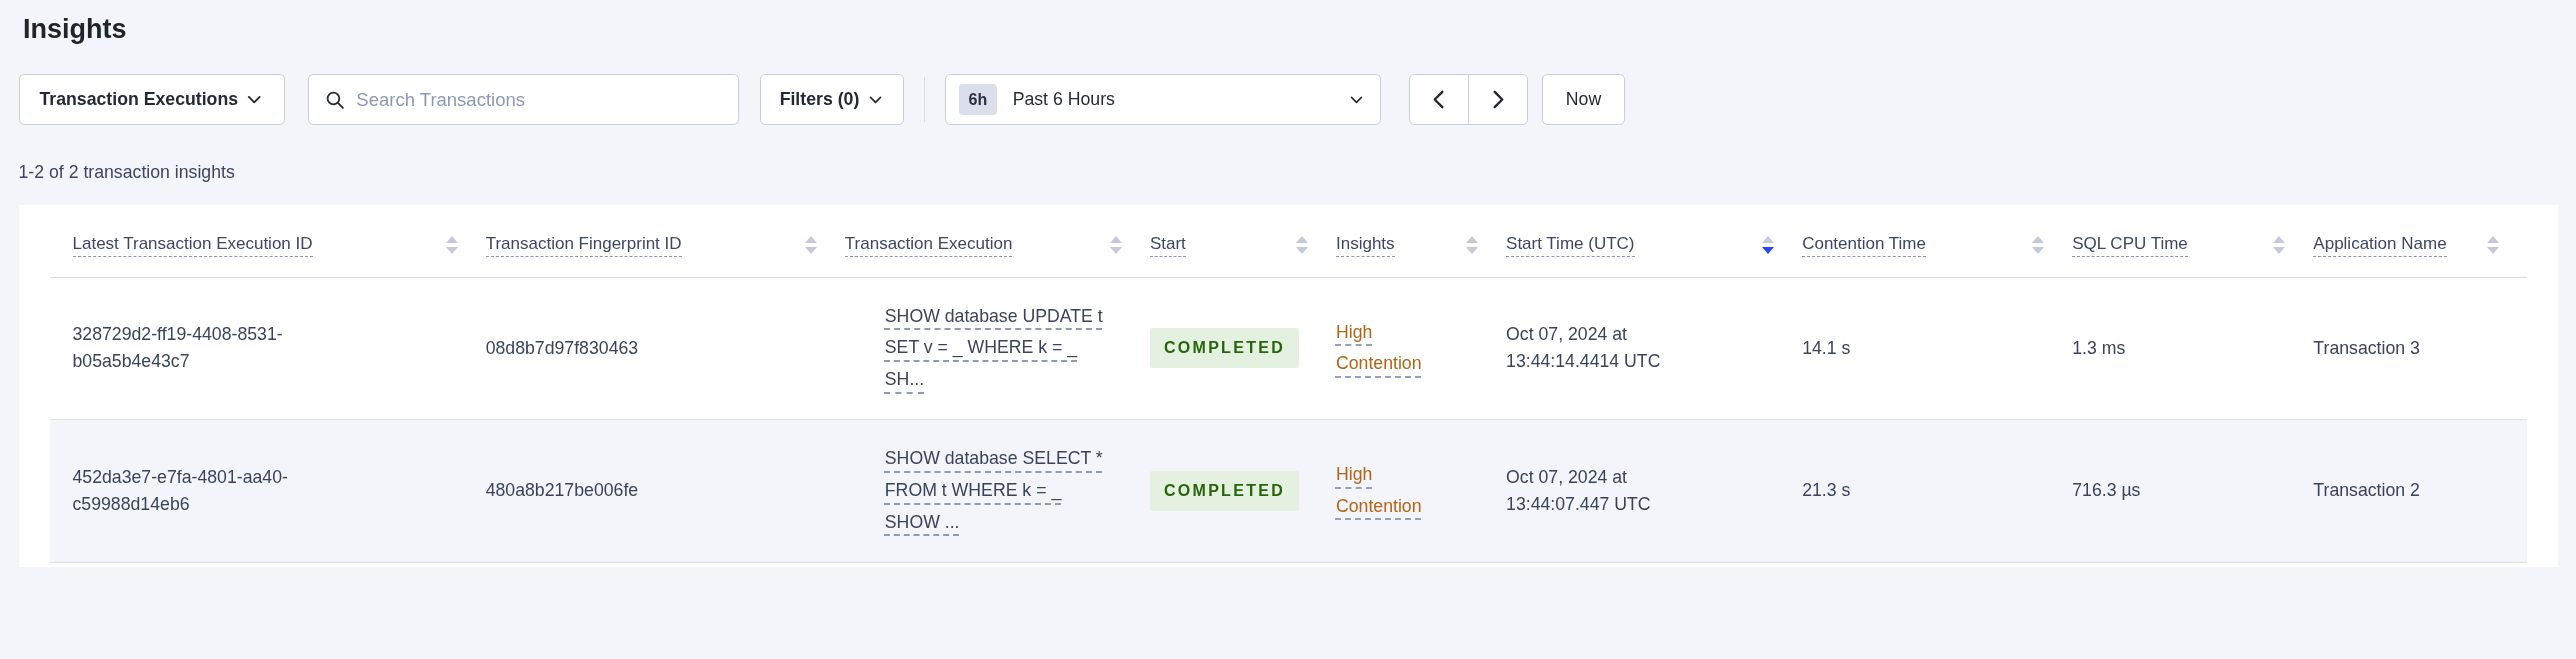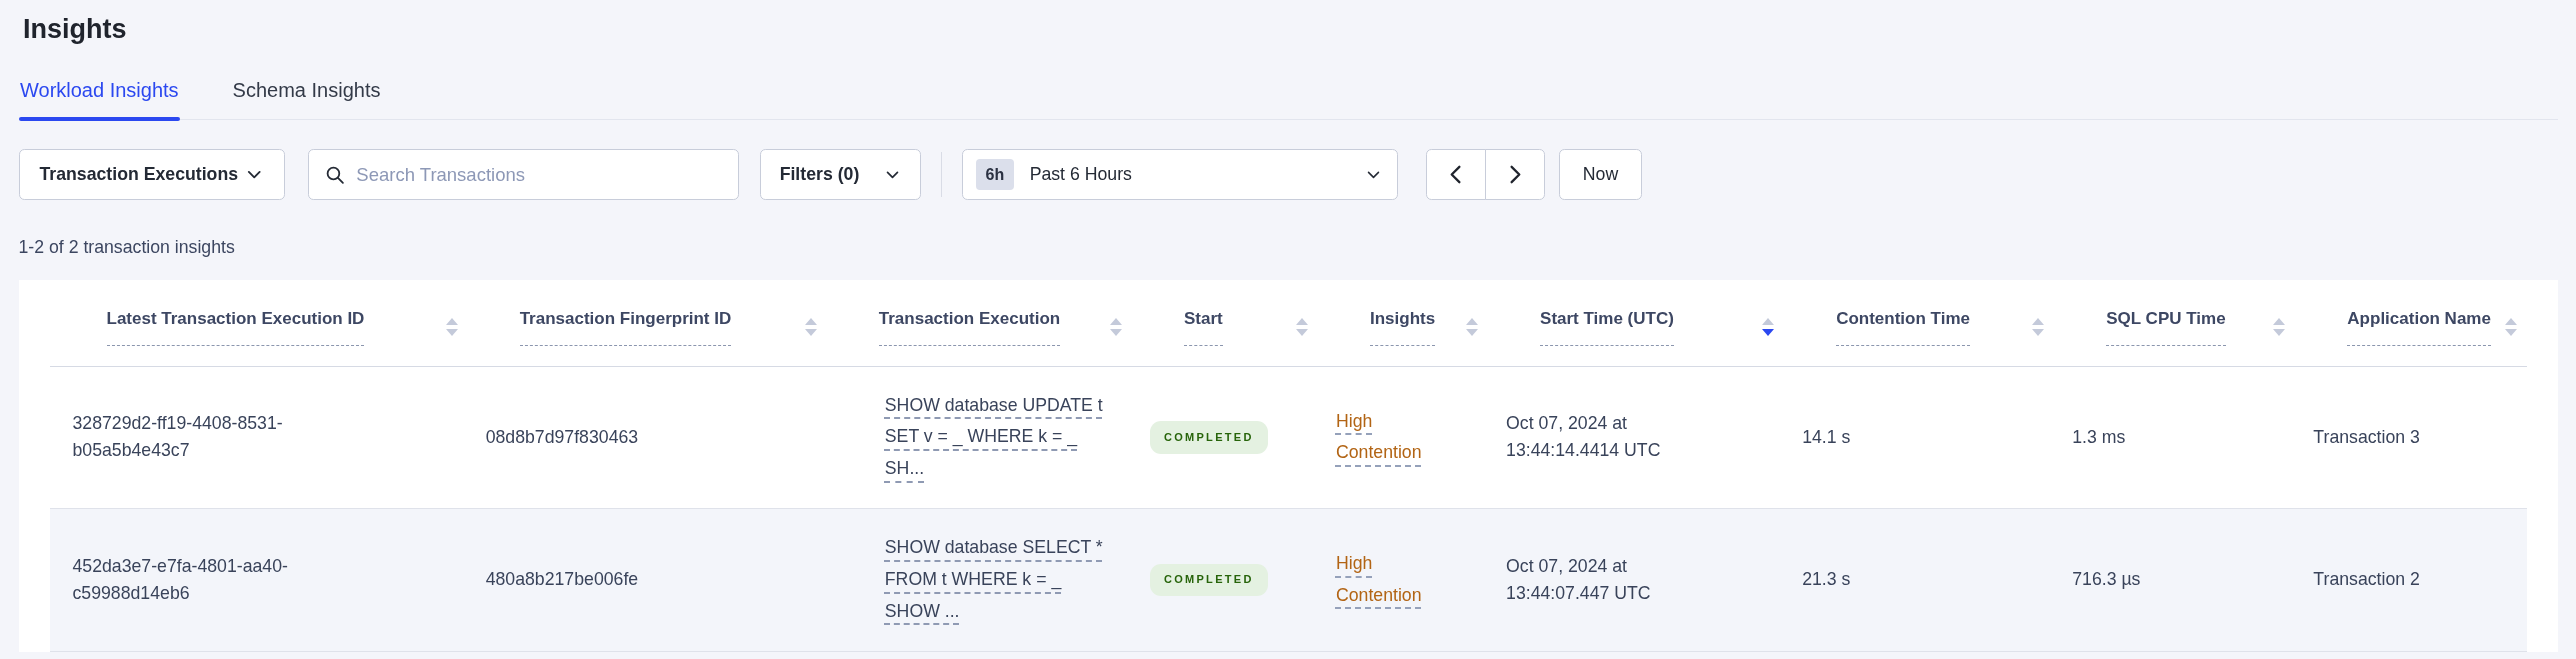--- a/index.html
+++ b/index.html
@@ -45,21 +45,21 @@
   }
   .btn { cursor:pointer; }
   .type-dropdown { padding:0 20px; font-weight:600; gap:7px; }
   .search-box { width:431px; margin-left:23px; padding:0 15.4px; gap:10.8px; }
   .search-box input {
     border:none; outline:none; flex:1; background:transparent;
     font-family:"Liberation Sans", sans-serif;
     font-size:18.5px; color:#15803d;
   }
   .search-box input::placeholder { color:#8d98b6; }
-  .filters-btn { margin-left:21.6px; padding:0 18.5px; font-weight:600; gap:25px; }
+  .filters-btn { margin-left:21.6px; padding:0 18.5px; font-weight:600; gap:8px; }
   .v-divider { width:1.5px; height:45px; background:#d9dce6; margin:0 20px; }
   .time-picker { width:436px; padding:0 15.4px 0 12.3px; }
   .time-badge {
     background:#dbdfeb; color:#2a3142;
     font-size:16px; font-weight:600;
     padding:6.2px 10px; border-radius:3.9px;
   }
   .time-label { margin-left:15.4px; font-size:17.7px; }
   .time-picker .chev { margin-left:auto; }
   .range-nav { margin-left:28px; display:flex; }
@@ -83,23 +83,23 @@
   col.c7{width:270px} col.c8{width:241px} col.c9{width:213px}
 
   th {
     text-align:left; vertical-align:bottom;
     padding:29px 28px 20px 0;
     border-bottom:1.5px solid #d6dae4;
   }
   th.first, td.first { padding-left:23px; }
   .th-inner { display:flex; align-items:center; justify-content:space-between; }
   .th-label {
-    font-size:17px; font-weight:700; color:#3d4763;
-    border-bottom:1.5px dashed #8b96ae; padding-bottom:16px;
-    cursor:pointer; white-space:nowrap;margin-left:34px;
+    font-size:17px; font-weight:400; color:#3d4763;
+    border-bottom:1.5px dashed #8b96ae; padding-bottom:2px;
+    cursor:pointer; white-space:nowrap;
   }
   .sort-icon { display:inline-flex; flex-direction:column; align-items:center; margin-left:14px; cursor:pointer; }
   .tri { width:0; height:0; border-left:6.2px solid transparent; border-right:6.2px solid transparent; }
   .tri-up { border-bottom:7.7px solid #c4cada; margin-bottom:4.6px; }
   .tri-down { border-top:7.7px solid #c4cada; }
   .sort-icon.sorted-desc .tri-down { border-top-color:#2b48f0; }
 
   td {
     padding:23px 28px 23px 0;
     border-bottom:1.5px solid #dfe2ea;
@@ -117,36 +117,32 @@
   .insight-link {
     display:inline-block; max-width:100px;
     color:#b26414; cursor:pointer;
     text-decoration:underline dashed #95a1ba 1.5px;
     text-underline-offset:7px; line-height:1.8;
   }
   .start-time { display:inline-block; max-width:193px; }
   .status-badge {
     display:inline-block;
     background:#e4f1e1; color:#27640a;
-    font-size:11px; font-weight:700; letter-spacing:2.3px;
-    padding:7.7px 14px; border-radius:11px;
+    font-size:16px; font-weight:700; letter-spacing:2.3px;
+    padding:7.7px 14px; border-radius:2px;
   }
   .icon { display:inline-flex; align-items:center; }
 </style>
 </head>
 <body>
 
 <div class="page">
 
   <h1 class="page-title">Insights</h1>
 
-  <div class="tabs">
-    <div class="tab active">Workload Insights</div>
-    <div class="tab">Schema Insights</div>
-  </div>
 
   <div class="toolbar">
 
     <div class="ctl btn type-dropdown">
       <span>Transaction Executions</span>
       <span class="icon">
         <svg width="18.5" height="18.5" viewBox="0 0 24 24" fill="none">
             <path d="M5 9l7 7 7-7" stroke="#242a35" stroke-width="2.4" stroke-linecap="round" stroke-linejoin="round"></path>
           </svg>
       </span>

